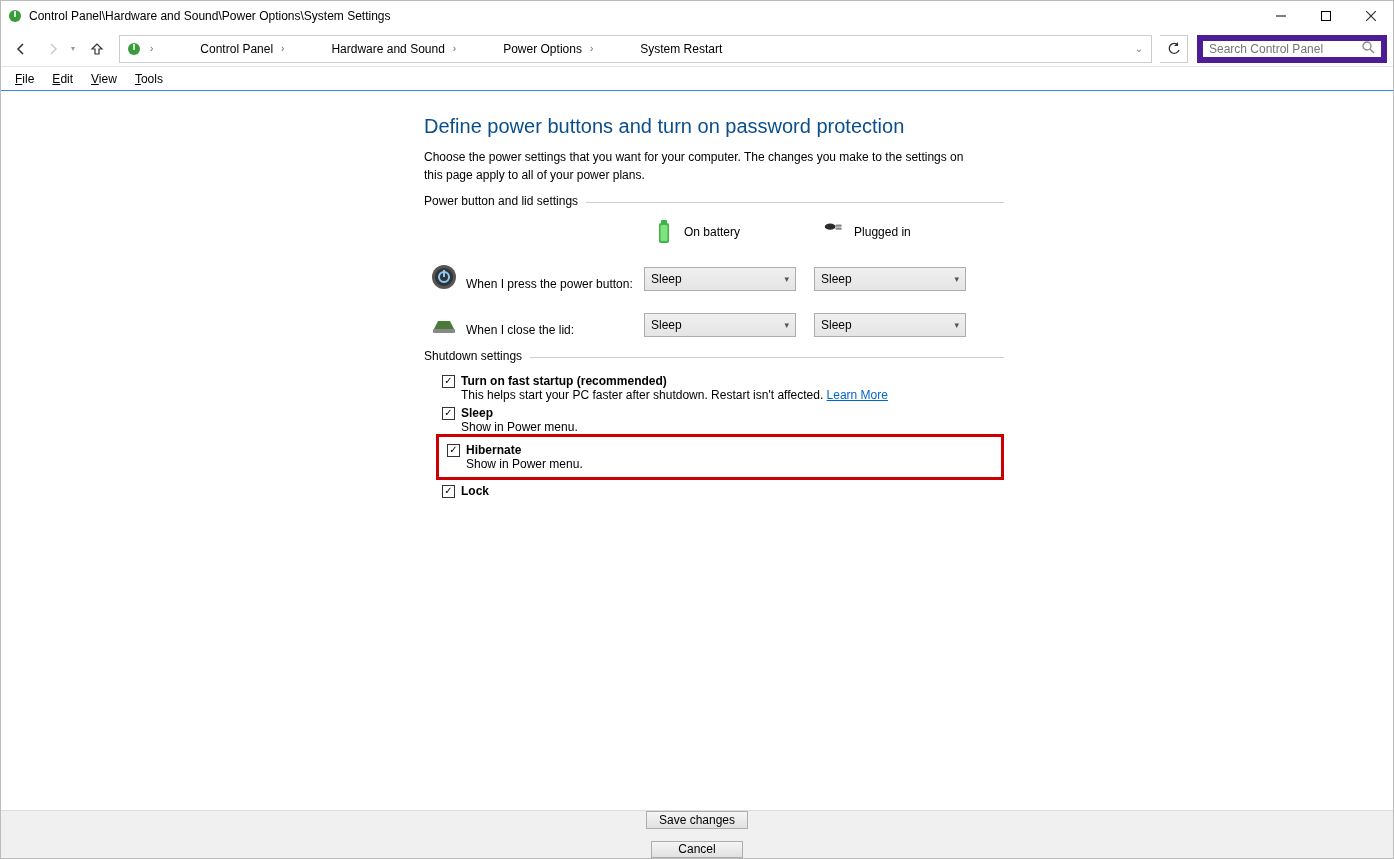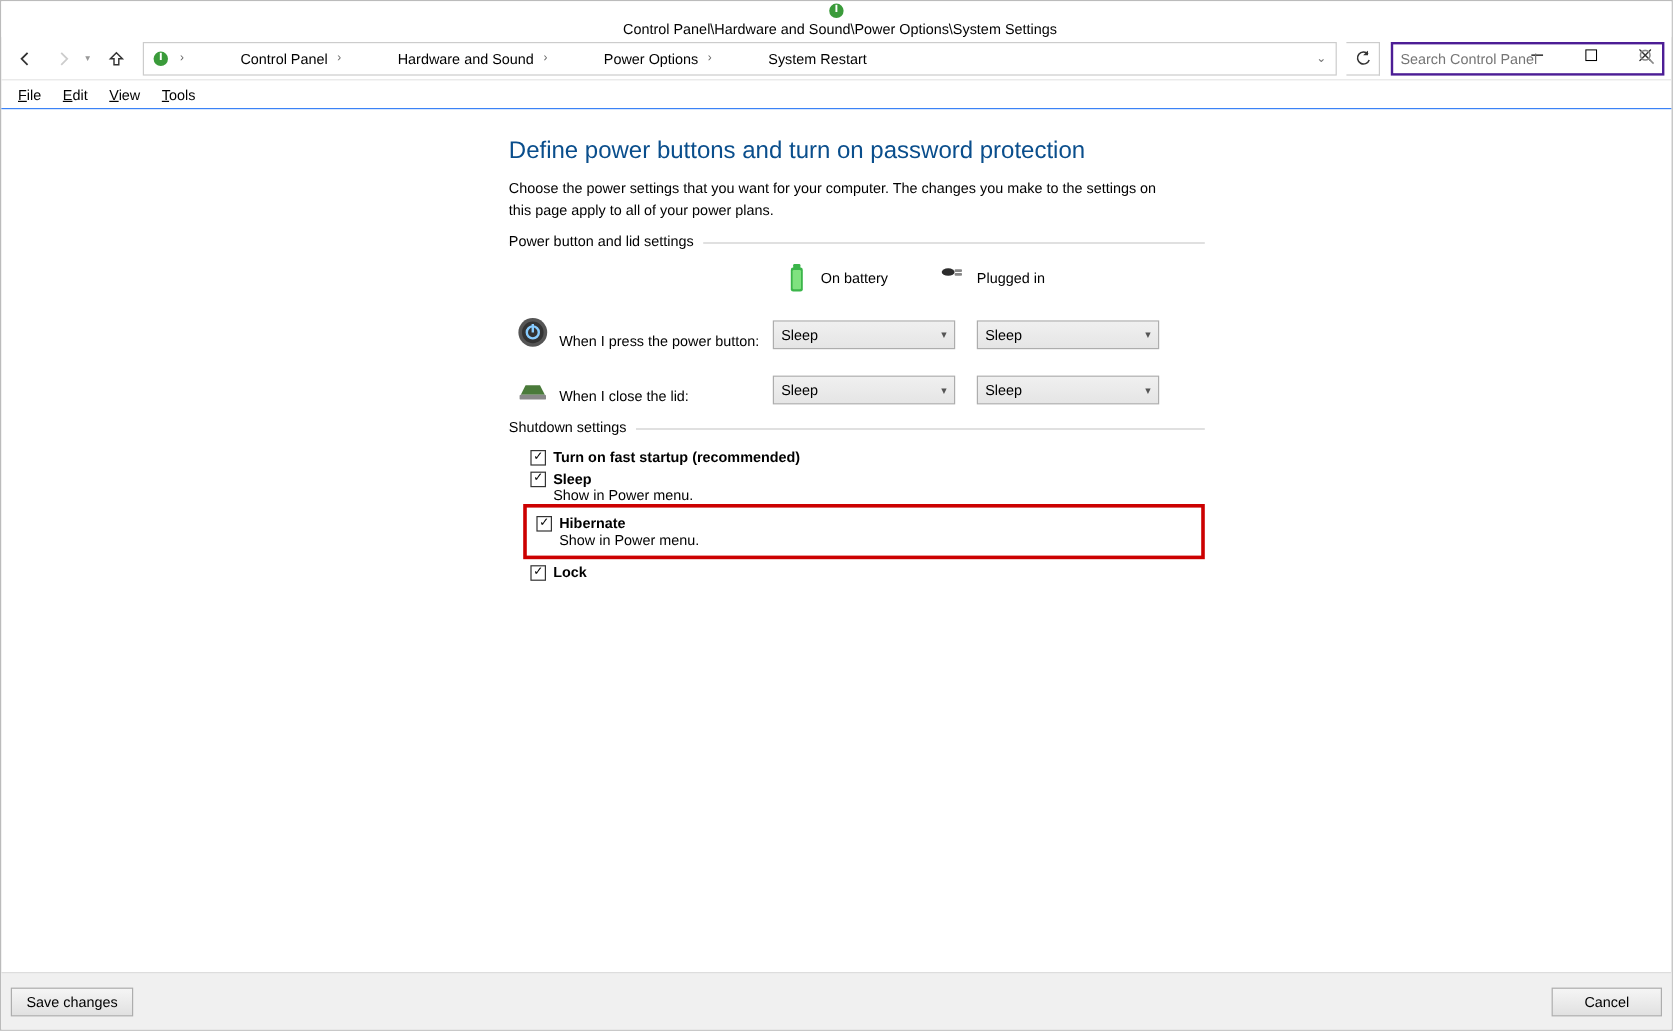--- a/index.html
+++ b/index.html
@@ -14,21 +14,20 @@
     position: relative;
     border: 1px solid #bbb;
   }
   
   .titlebar {
     height: 30px;
     display: flex;
     align-items: center;
     padding: 0 0 0 6px;
     background: #fff;
-    flex-direction: column;
   }
   .titlebar .app-icon {
     width: 16px; height: 16px; margin-right: 6px;
     display: inline-flex; align-items: center; justify-content: center;
   }
   .titlebar .title-text { font-size: 12px; color: #000; }
   .win-controls { margin-left: auto; display: flex; }
   .wc-btn {
     width: 45px; height: 30px;
     display: flex; align-items: center; justify-content: center;
@@ -66,22 +65,22 @@
     color: #000; white-space: nowrap; margin-left: 39px;
   }
   .addr .sep { color: #666; padding: 0 2px; font-size: 10px; }
   .addr .addr-icon { display:inline-flex; width:16px; height:16px; margin-right:4px; }
   .addr-drop { width:20px; text-align:center; color:#777; margin-left:auto; font-size:10px;}
   .refresh {
     width: 28px; height: 28px; border:1px solid #ccc; border-left:none;
     display:flex; align-items:center; justify-content:center; font-size:12px;
   }
   .searchbox {
-    width: 228px; height: 28px;
-    border: 2px solid #4c1d95;
+    width: 190px; height: 28px;
+    border: 6px solid #4c1d95;
     display:flex; align-items:center;
     padding: 0 6px;
     color: #888; position: relative;
     margin-left: 5px;
     justify-content: flex-end;
   }
   .searchbox input {
     border:none; outline:none; width: 100%; font: inherit; color:#333; background:transparent;
   }
   .searchbox .s-icon { position:absolute; right:6px; color:#888; }
@@ -122,21 +121,21 @@
     margin-bottom: 8px;
   }
   .groupbox .gb-label {
     position:absolute; top:-9px; left:0;
     background:#fff; padding-right:8px;
     font-size:12px; color:#000;
   }
   .cols-header {
     display:flex; align-items:flex-start;
     margin-left: 230px;
-    gap: 44px;
+    gap: 84px;
   }
   .cols-header .ch { display:flex; align-items:center; gap:10px; font-size:12px; }
   .battery-icon, .plug-icon { width:20px; height:26px; display:inline-block; }
 
   .setting-row {
     display:flex; align-items:flex-end;
     margin-top: 18px;
   }
   .setting-row .s-icon { width:28px; height:28px; margin-left:6px; margin-right:8px; display:inline-flex; align-items:center; justify-content:center;}
   .setting-row .s-label { width: 178px; font-size:12px; }
@@ -167,22 +166,22 @@
     margin-top: 0px;
     margin-bottom: 4px;
   }
 
   
   .footer {
     position:absolute; bottom:0; left:0; right:0;
     height: 48px;
     border-top: 1px solid #ddd;
     background:#f0f0f0;
-    display:flex; align-items:center; justify-content:space-between;
-    padding: 0 8px; gap:12px;
+    display:flex; align-items:center; justify-content:center;
+    padding: 0 32px; gap:12px;flex-direction:column;
   }
   .btn {
     min-width: 92px; height: 24px;
     border: 1px solid #adadad;
     background: linear-gradient(#f5f5f5,#e1e1e1);
     font-size: 12px; display:flex; align-items:center; justify-content:center;
     padding: 0 12px;
   }
 </style>
 </head>
@@ -344,20 +343,23 @@
     </div>
 
     <div class="groupbox gb2">
       <span class="gb-label">Shutdown settings</span>
 
       <div class="opt">
         <div class="opt-head">
           <span class="chk">✓</span>
           <span class="opt-title">Turn on fast startup (recommended)</span>
         </div>
+        <div class="opt-desc">
+          <span>This helps start your PC faster after shutdown. Restart isn't affected. </span><a href="#" class="link">Learn More</a>
+        </div>
       </div>
 
       <div class="opt" style="margin-bottom:0;">
         <div class="opt-head">
           <span class="chk">✓</span>
           <span class="opt-title">Sleep</span>
         </div>
         <div class="opt-desc">Show in Power menu.</div>
       </div>
 

